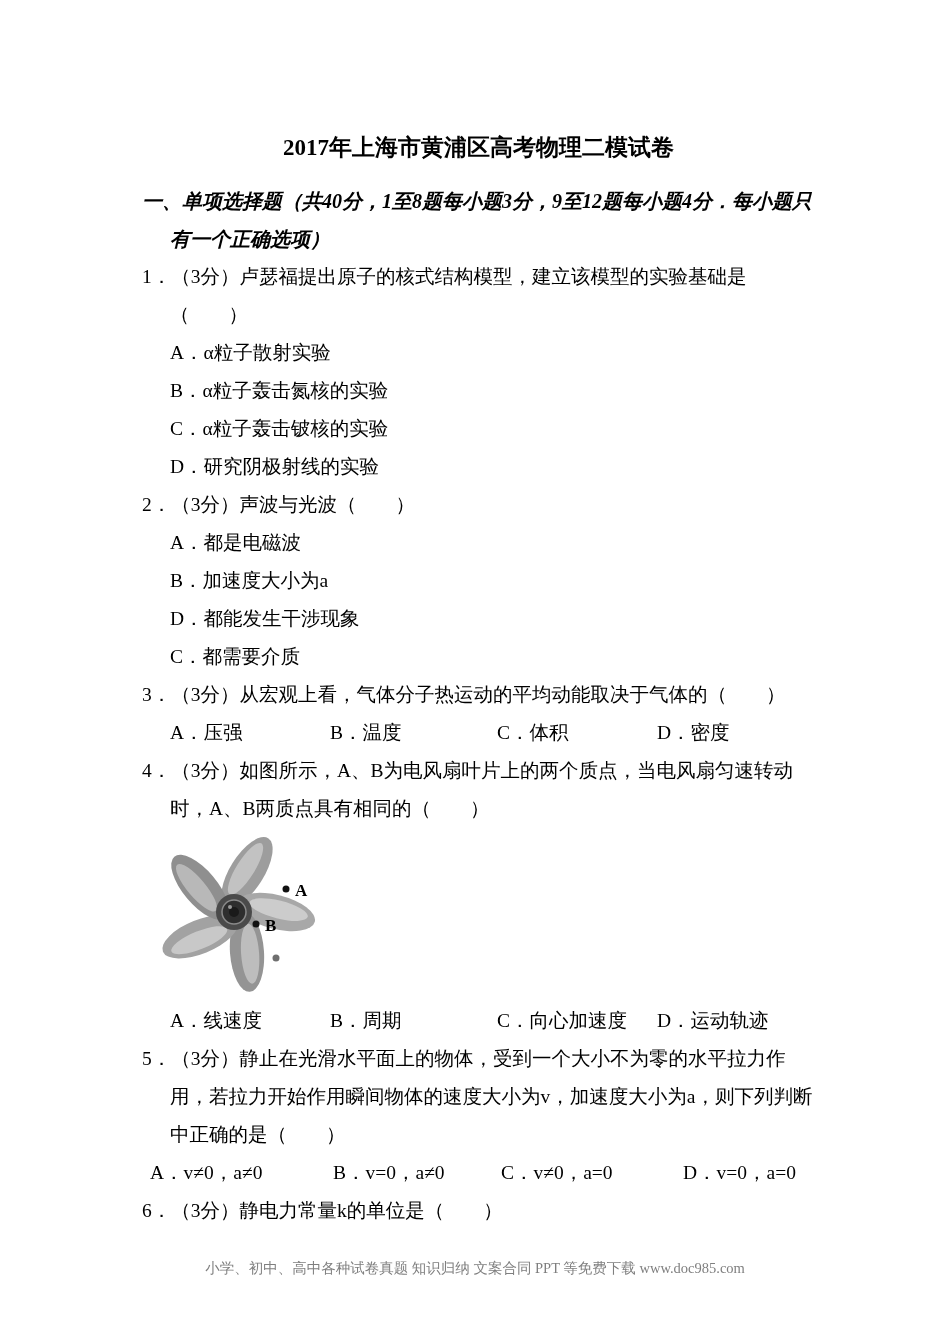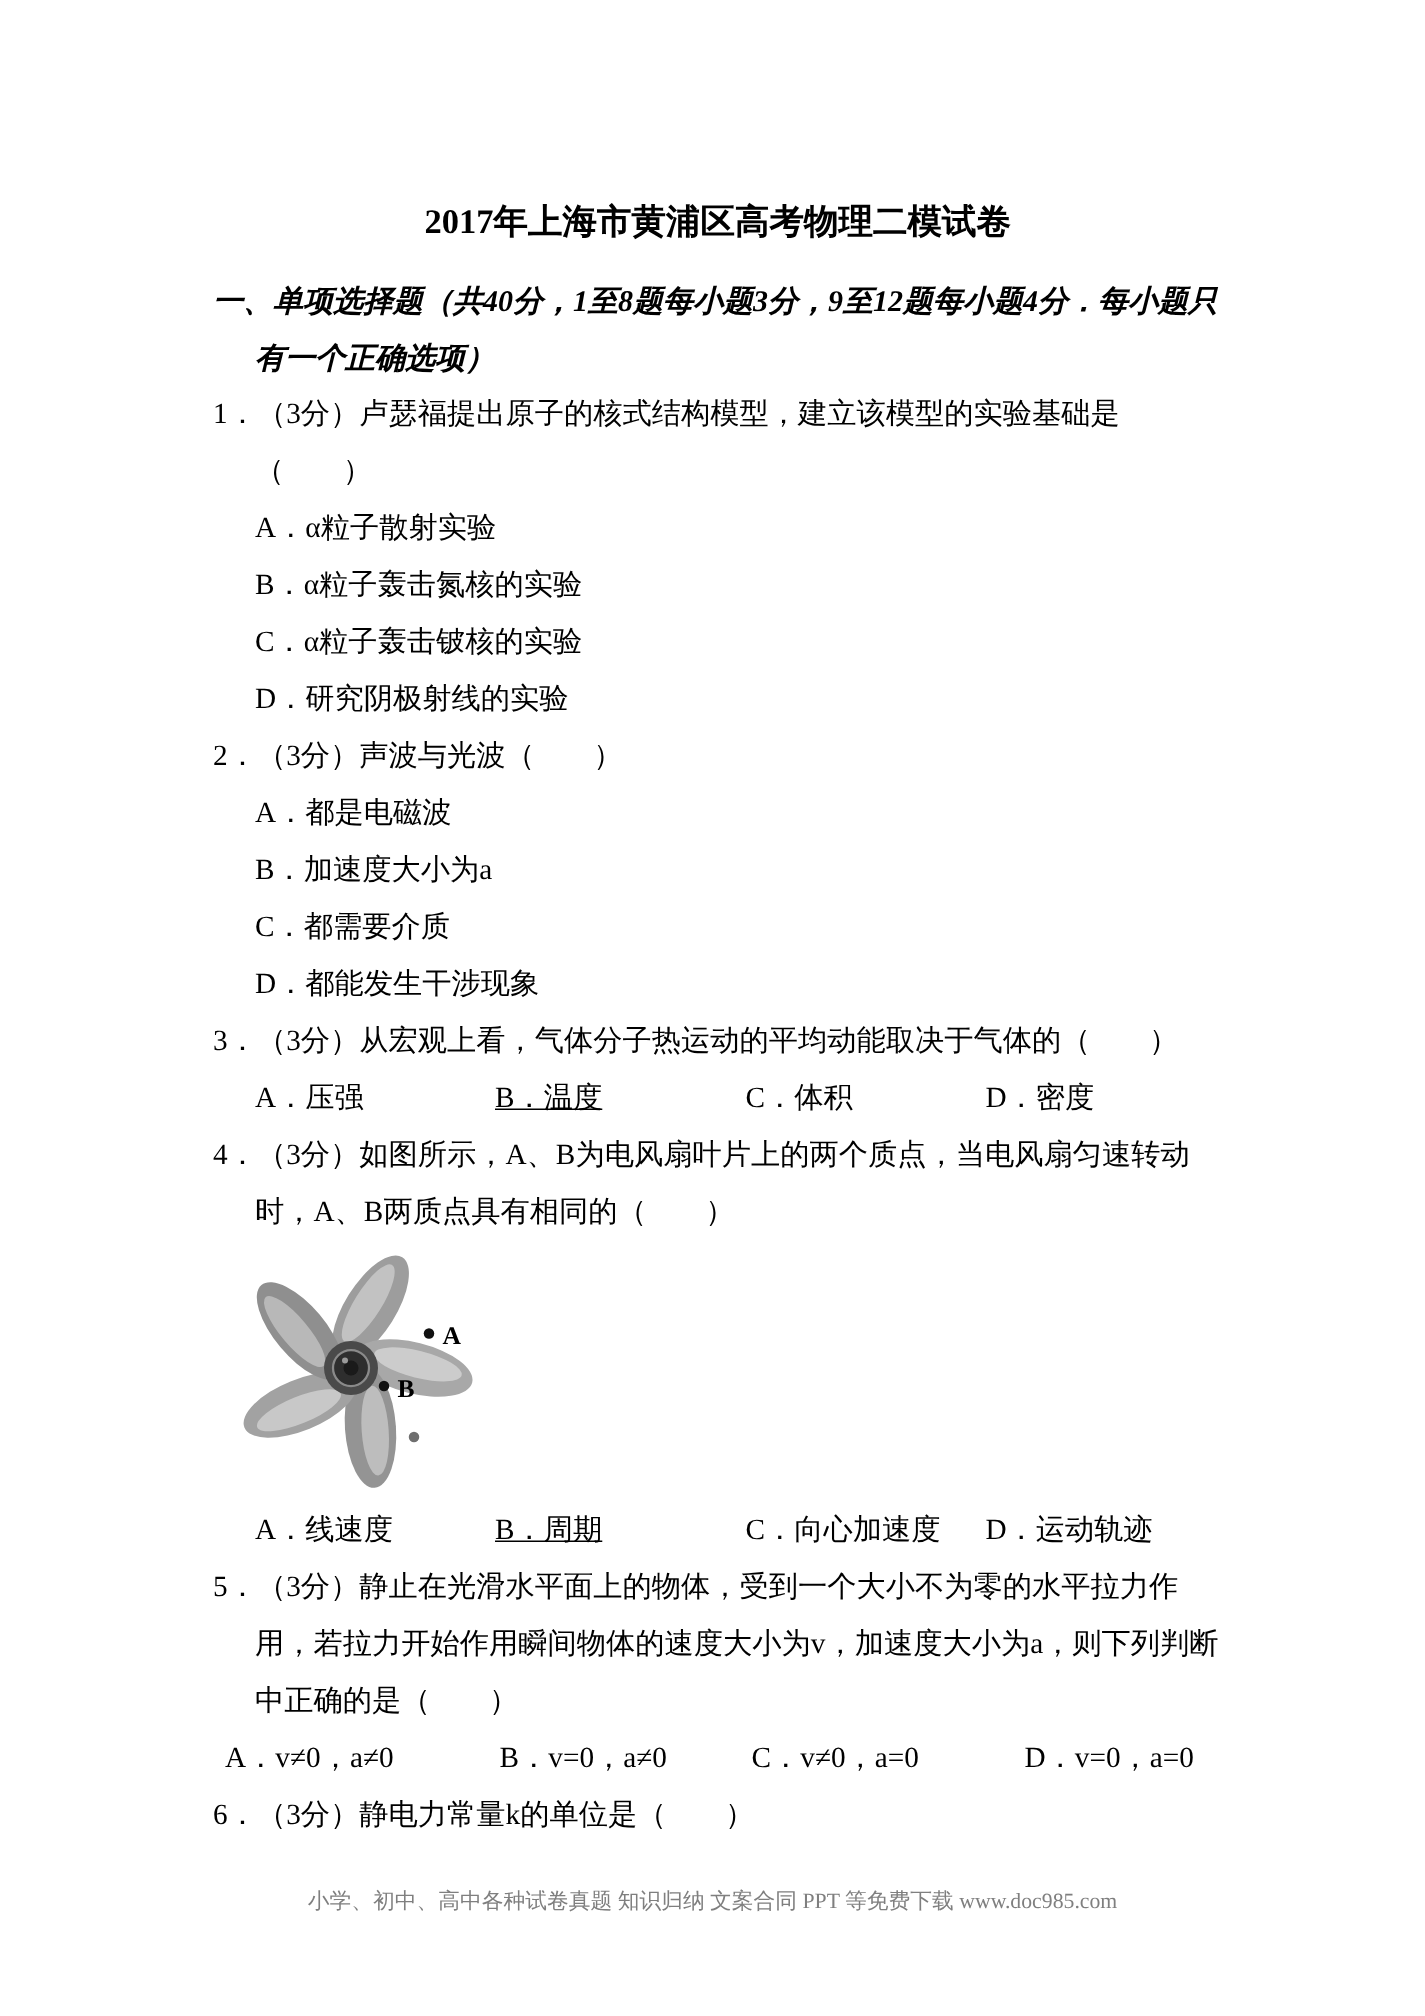--- a/index.html
+++ b/index.html
@@ -39,21 +39,21 @@
     text-indent:-28px;
   }
   .opts {
     margin-left:28px;
     display:flex;
     flex-wrap:wrap;
   }
   .opts .opt { white-space:nowrap; }
   .two-col .opt { flex:0 0 327px; }
   .four-col .opt-0 { flex:0 0 160px; }
-  .four-col .opt-1 { flex:0 0 167px;text-decoration:underline; }
+  .four-col .opt-1 { flex:0 0 167px; }
   .four-col .opt-2 { flex:0 0 160px; }
   .four-col .opt-3 { flex:0 0 auto; }
   .tight { margin-left:8px; }
   .tight .opt-0 { flex:0 0 183px; }
   .tight .opt-1 { flex:0 0 168px; }
   .tight .opt-2 { flex:0 0 182px; }
   .tight .opt-3 { flex:0 0 auto;text-align:right; }
   .fan-wrap {
     margin:4px 0 2px -8px;
     width:300px; height:168px;
@@ -83,22 +83,22 @@
     <span class="opt">A．α粒子散射实验</span>
     <span class="opt">B．α粒子轰击氮核的实验</span>
     <span class="opt">C．α粒子轰击铍核的实验</span>
     <span class="opt">D．研究阴极射线的实验</span>
   </div>
 
   <p class="q-stem">2．（3分）声波与光波（　　）</p>
   <div class="opts two-col">
     <span class="opt">A．都是电磁波</span>
     <span class="opt">B．加速度大小为a</span>
+    <span class="opt">D．都能发生干涉现象</span>
     <span class="opt">C．都需要介质</span>
-    <span class="opt">D．都能发生干涉现象</span>
   </div>
 
   <p class="q-stem">3．（3分）从宏观上看，气体分子热运动的平均动能取决于气体的（　　）</p>
   <div class="opts four-col">
     <span class="opt opt-0">A．压强</span>
     <span class="opt opt-1">B．温度</span>
     <span class="opt opt-2">C．体积</span>
     <span class="opt opt-3">D．密度</span>
   </div>
 

